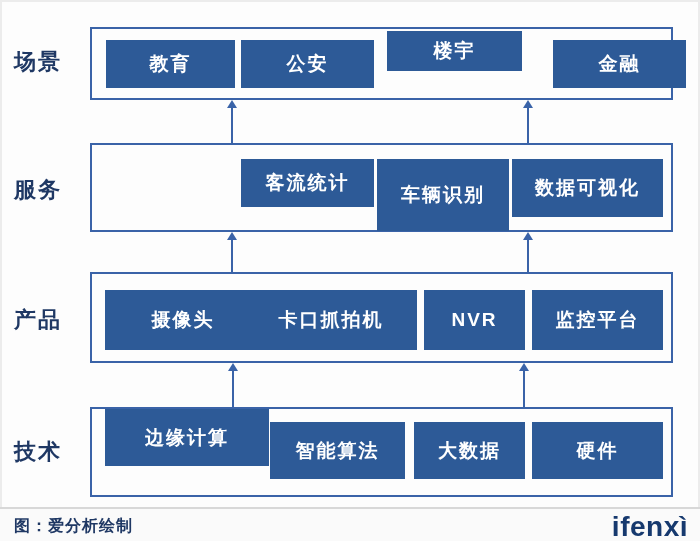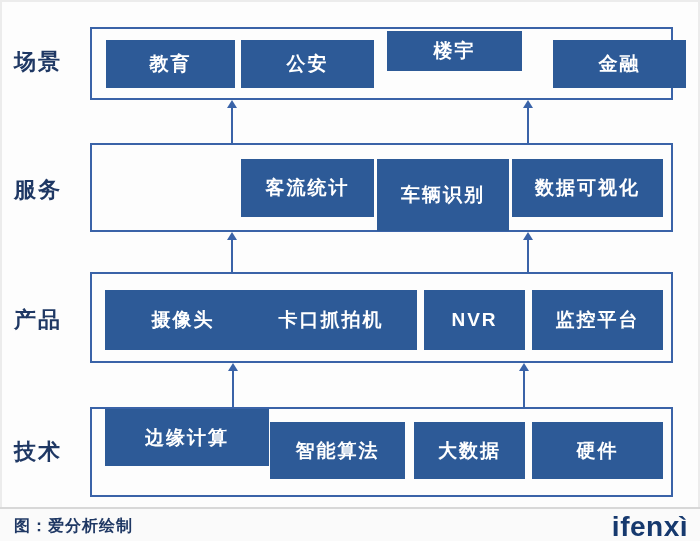--- a/index.html
+++ b/index.html
@@ -109,21 +109,21 @@
   <div class="arrow" style="left:226px;top:100px;height:43px;">
       <div class="head"></div>
       <div class="line"></div>
     </div>
   <div class="arrow" style="left:522px;top:100px;height:43px;">
       <div class="head"></div>
       <div class="line"></div>
     </div>
 
   <div class="container" style="top:143px;height:89px;">
-    <div class="box" style="left:149px;top:14px;width:133px;height:58px;">客流统计</div>
+    <div class="box" style="left:149px;top:14px;width:133px;height:48px;">客流统计</div>
     <div class="box" style="left:285px;top:14px;width:132px;height:72px;">车辆识别</div>
     <div class="box" style="left:420px;top:14px;width:151px;height:58px;">数据可视化</div>
   </div>
 
   <div class="arrow" style="left:226px;top:232px;height:40px;">
       <div class="head"></div>
       <div class="line"></div>
     </div>
   <div class="arrow" style="left:522px;top:232px;height:40px;">
       <div class="head"></div>

